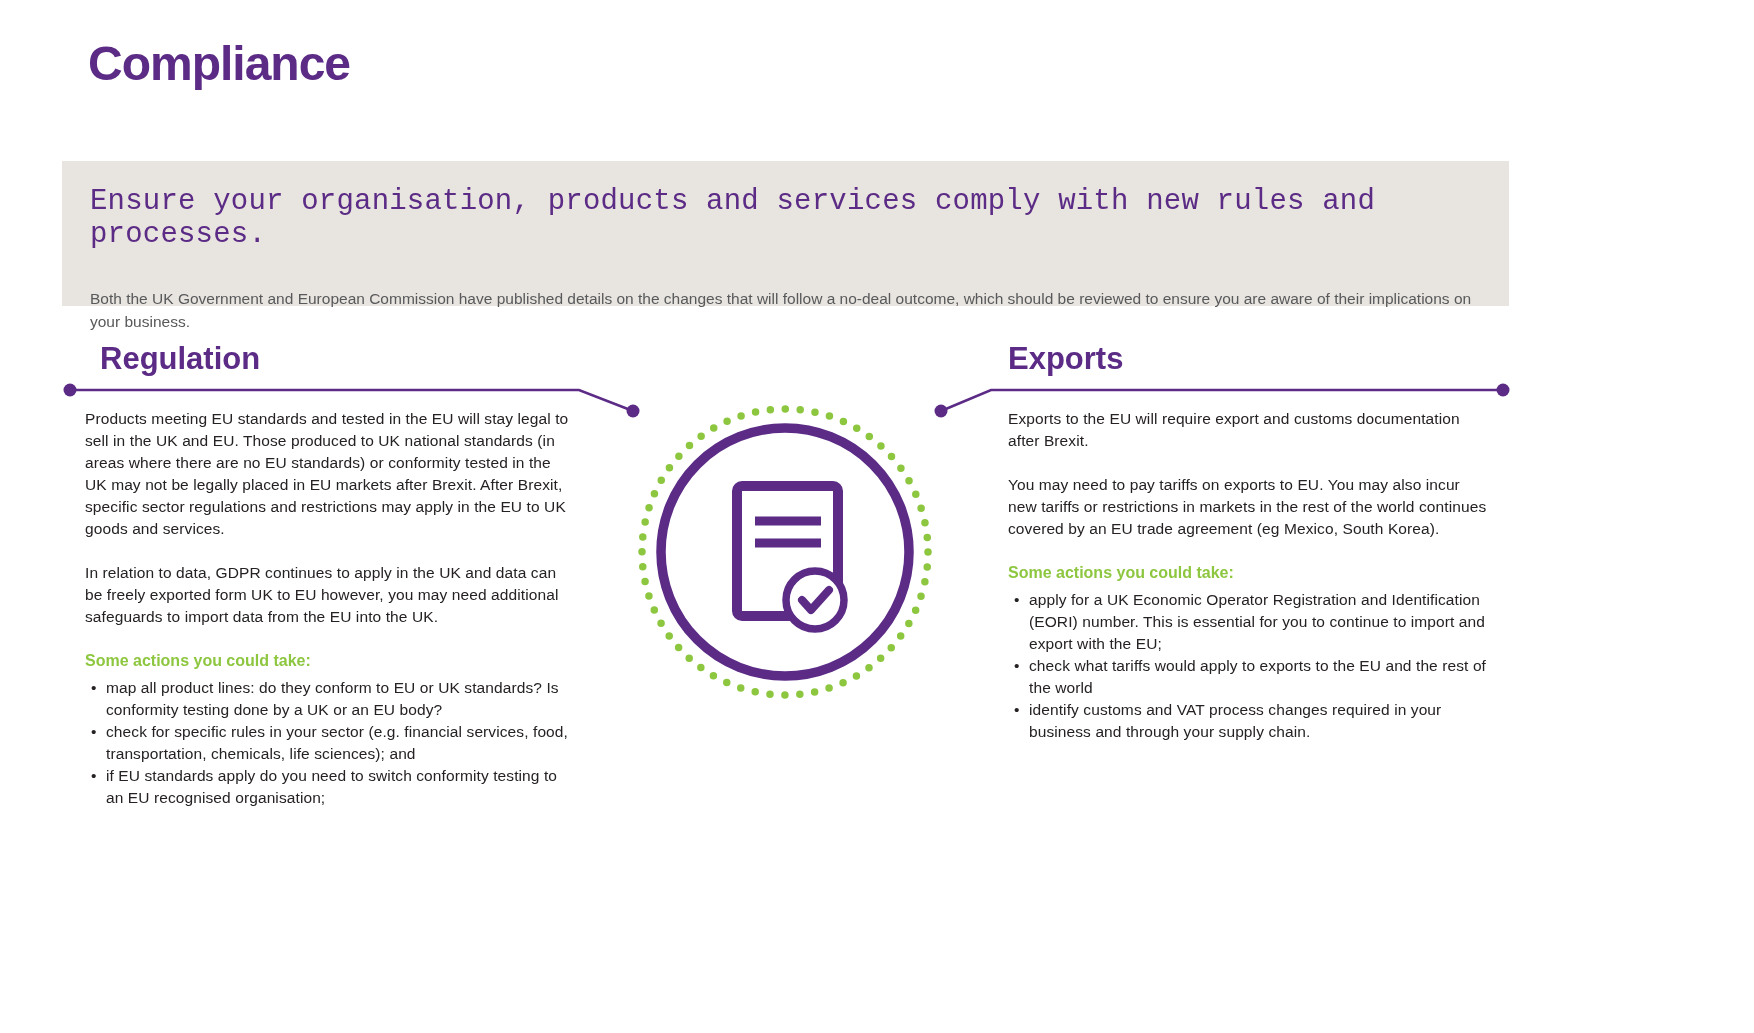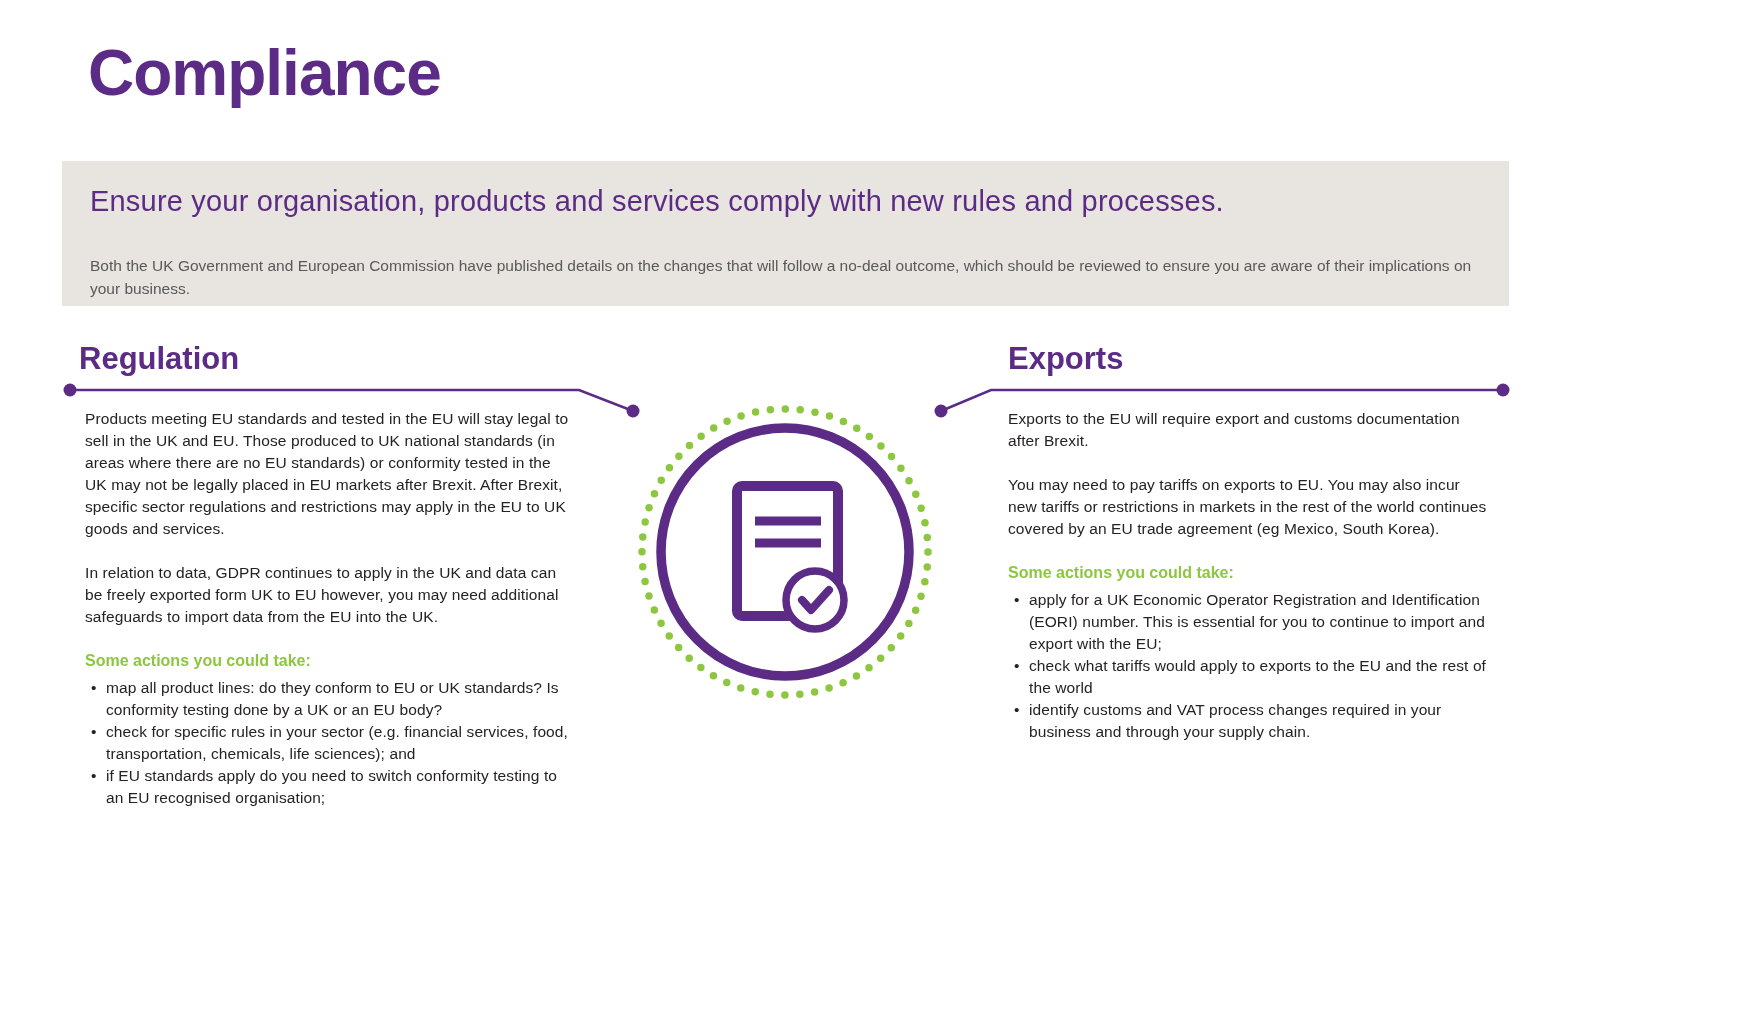--- a/index.html
+++ b/index.html
@@ -6,44 +6,45 @@
   html, body { background: #ffffff; }
   body {
     width: 1754px; height: 1033px;
     position: relative; overflow: hidden;
     font-family: "Liberation Sans", sans-serif;
     color: #262223;
   }
 
   .page-title {
     position: absolute; left: 88px; top: 36px;
-    font-size: 64px; font-weight: bold; letter-spacing: -1px;
+    font-size: 48px; font-weight: bold; letter-spacing: -1px;
     color: #5b2b86;
   }
 
   .banner {
     position: absolute; left: 62px; top: 161px;
     width: 1447px; height: 145px;
     background: #e8e4df;
     padding: 24px 28px 24px 28px;
   }
   .banner-headline {
     font-size: 29px; font-weight: normal; color: #5b2b86;
     letter-spacing: 0.2px;
+    font-family: Liberation Mono, monospace;
   }
   .banner-body {
     margin-top: 36px; font-size: 15.5px; line-height: 23px;
     color: #58595b; max-width: 1385px;
   }
 
   .section-heading {
     position: absolute; top: 341px;
     font-size: 31px; font-weight: bold; color: #5b2b86;
   }
-  .heading-left  { left: 79px; }
+  .heading-left  { left: 100px; }
   .heading-right { left: 1008px; }
 
   .divider { position: absolute; top: 380px; width: 590px; height: 42px; }
   .divider-left  { left: 60px; }
   .divider-right { left: 930px; }
 
   .col { position: absolute; top: 408px; width: 486px; }
   .col-left  { left: 85px; }
   .col-right { left: 1008px; width: 482px; }
 

